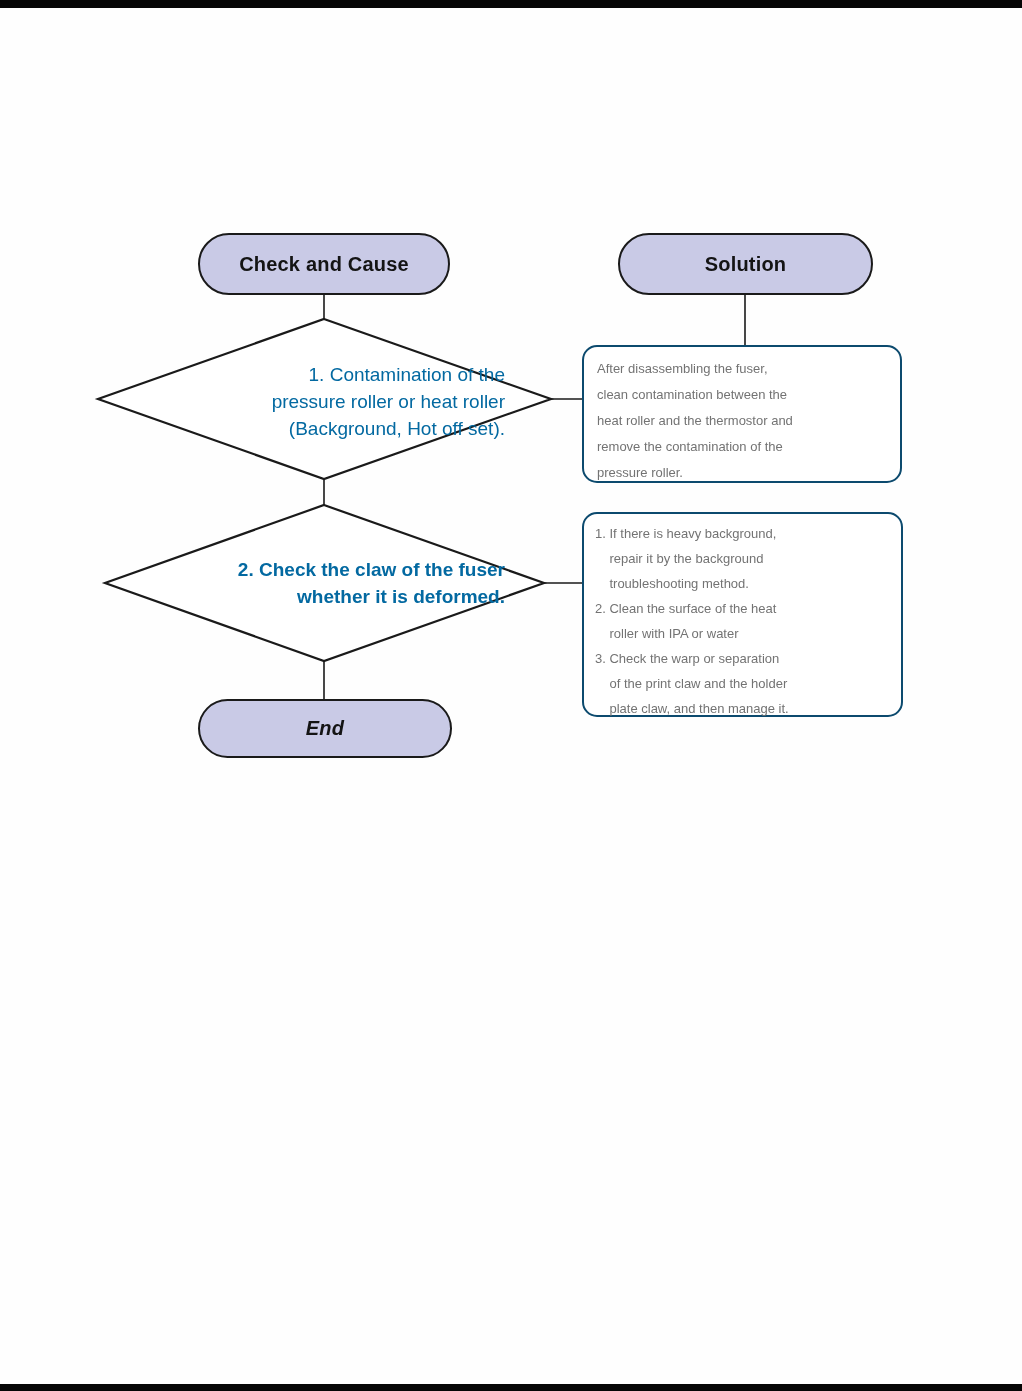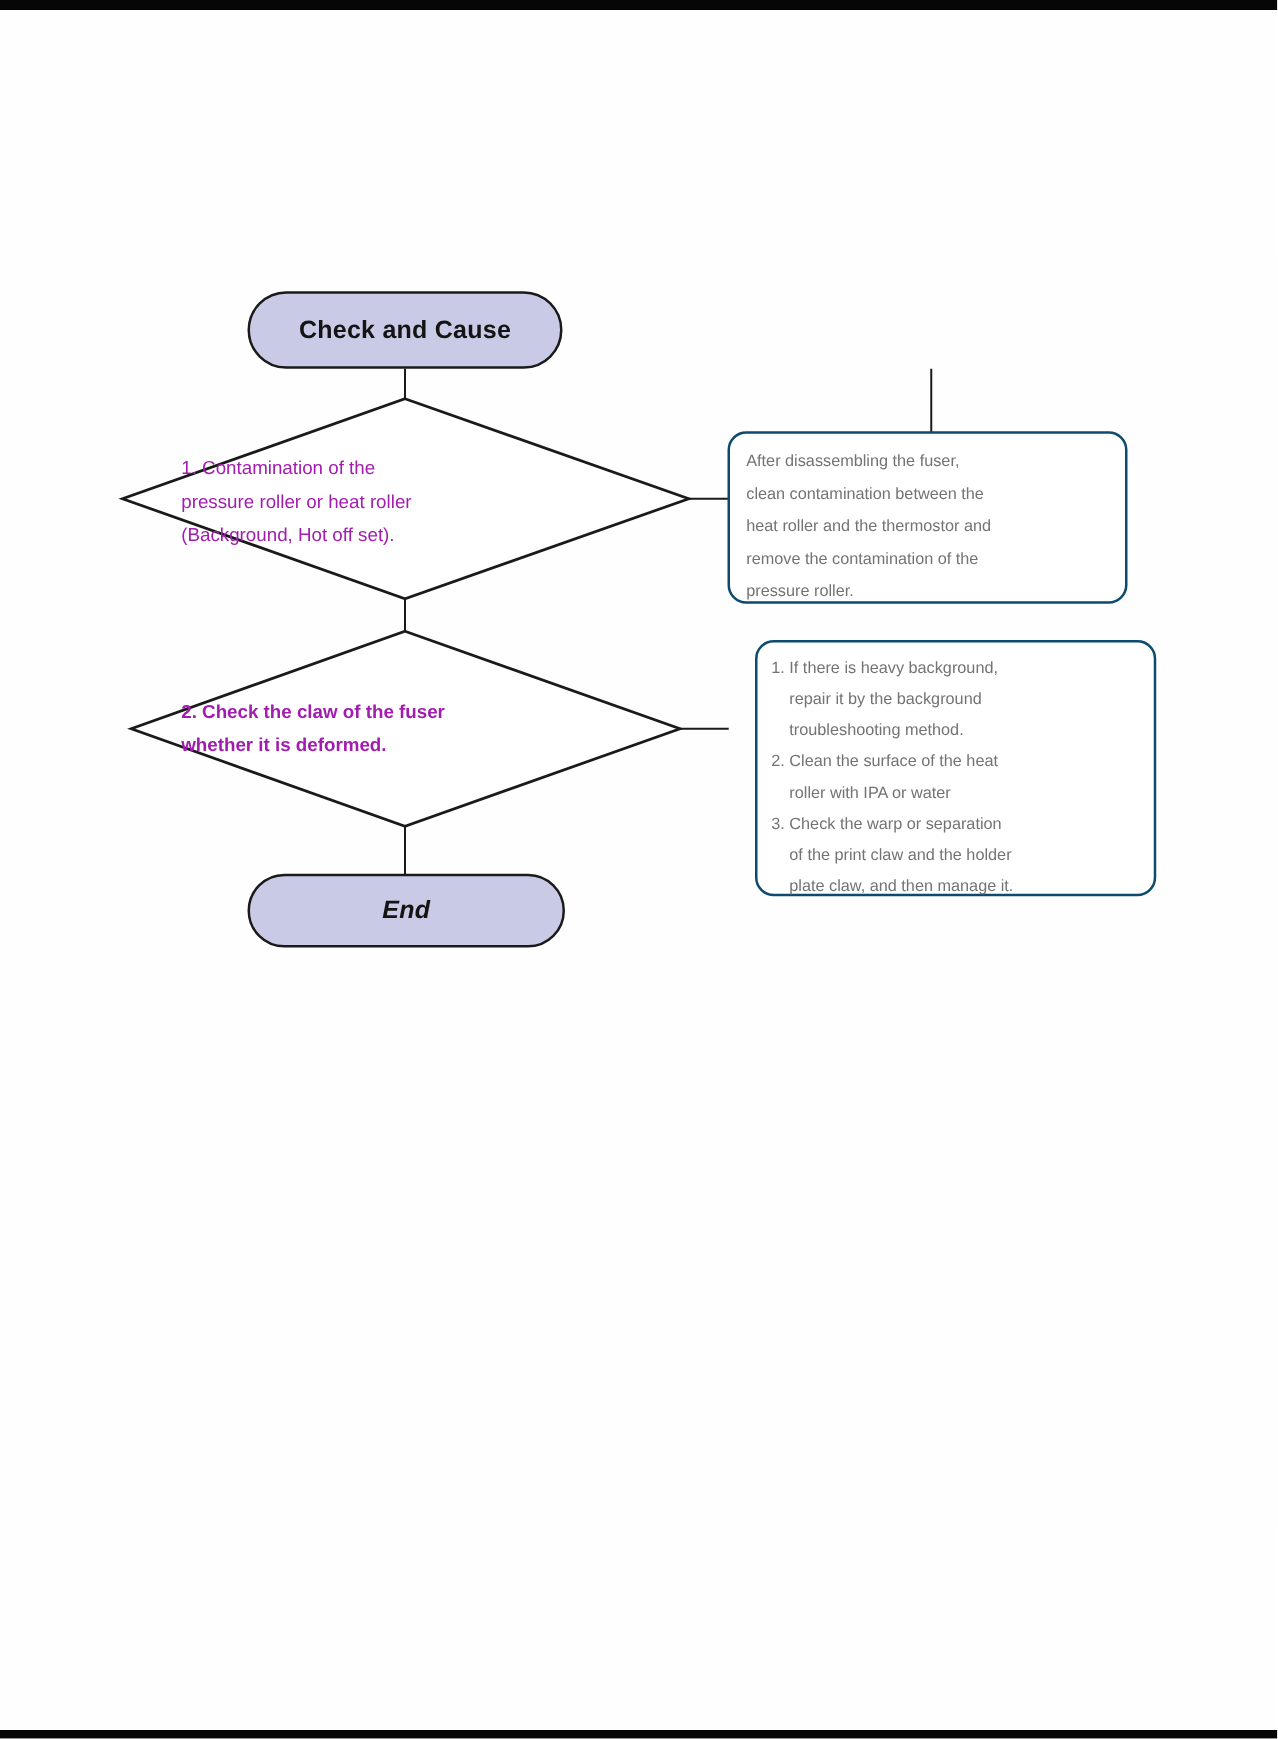--- a/index.html
+++ b/index.html
@@ -56,25 +56,25 @@
     font-size: 20px;
     letter-spacing: 0.2px;
     color: #141414;
   }
   .pill.check { left: 198px; top: 233px; width: 252px; height: 62px; }
   .pill.solution { left: 618px; top: 233px; width: 255px; height: 62px; }
   .pill.end { left: 198px; top: 699px; width: 254px; height: 59px; font-style: italic; }
 
   .diamond-label {
     position: absolute;
-    text-align: left;
-    font-size: 15px;
+    text-align: right;
+    font-size: 19px;
     line-height: 27px;
     white-space: pre-wrap;
-    color: #a21caf;
+    color: #0369a1;
   }
   .diamond-label.d1 { left: 145px; top: 361px; width: 360px; }
   .diamond-label.d2 { left: 145px; top: 556px; width: 360px; font-weight: bold; }
 
   .solution-box {
     position: absolute;
     box-sizing: border-box;
     background: #ffffff;
     border: 2px solid #0c4a6e;
     border-radius: 15px;
@@ -84,21 +84,20 @@
   }
   .solution-box.b1 {
     left: 582px; top: 345px; width: 320px; height: 138px;
     padding: 9px 6px 0 13px;
     line-height: 26px;
   }
   .solution-box.b2 {
     left: 582px; top: 512px; width: 321px; height: 205px;
     padding: 7px 4px 0 11px;
     line-height: 25px;
-    margin-left: 22px;
   }
 </style>
 </head>
 <body>
 
 <div class="page">
 
   <div class="bar top"></div>
 
   <svg class="lines" width="1022" height="1391" viewBox="0 0 1022 1391">
@@ -111,20 +110,23 @@
     <line class="conn" x1="324" y1="661" x2="324" y2="700"></line>
 
     <polygon class="outline" points="324,319 551,399 324,479 98,399"></polygon>
     <polygon class="outline" points="324,505 544,583 324,661 105,583"></polygon>
   </svg>
 
   <div class="pill check">
     <span>Check and Cause</span>
   </div>
 
+  <div class="pill solution">
+    <span>Solution</span>
+  </div>
 
   <div class="diamond-label d1">1. Contamination of the
 pressure roller or heat roller
 (Background, Hot off set).</div>
 
   <div class="solution-box b1">After disassembling the fuser,
 clean contamination between the
 heat roller and the thermostor and
 remove the contamination of the
 pressure roller.</div>

